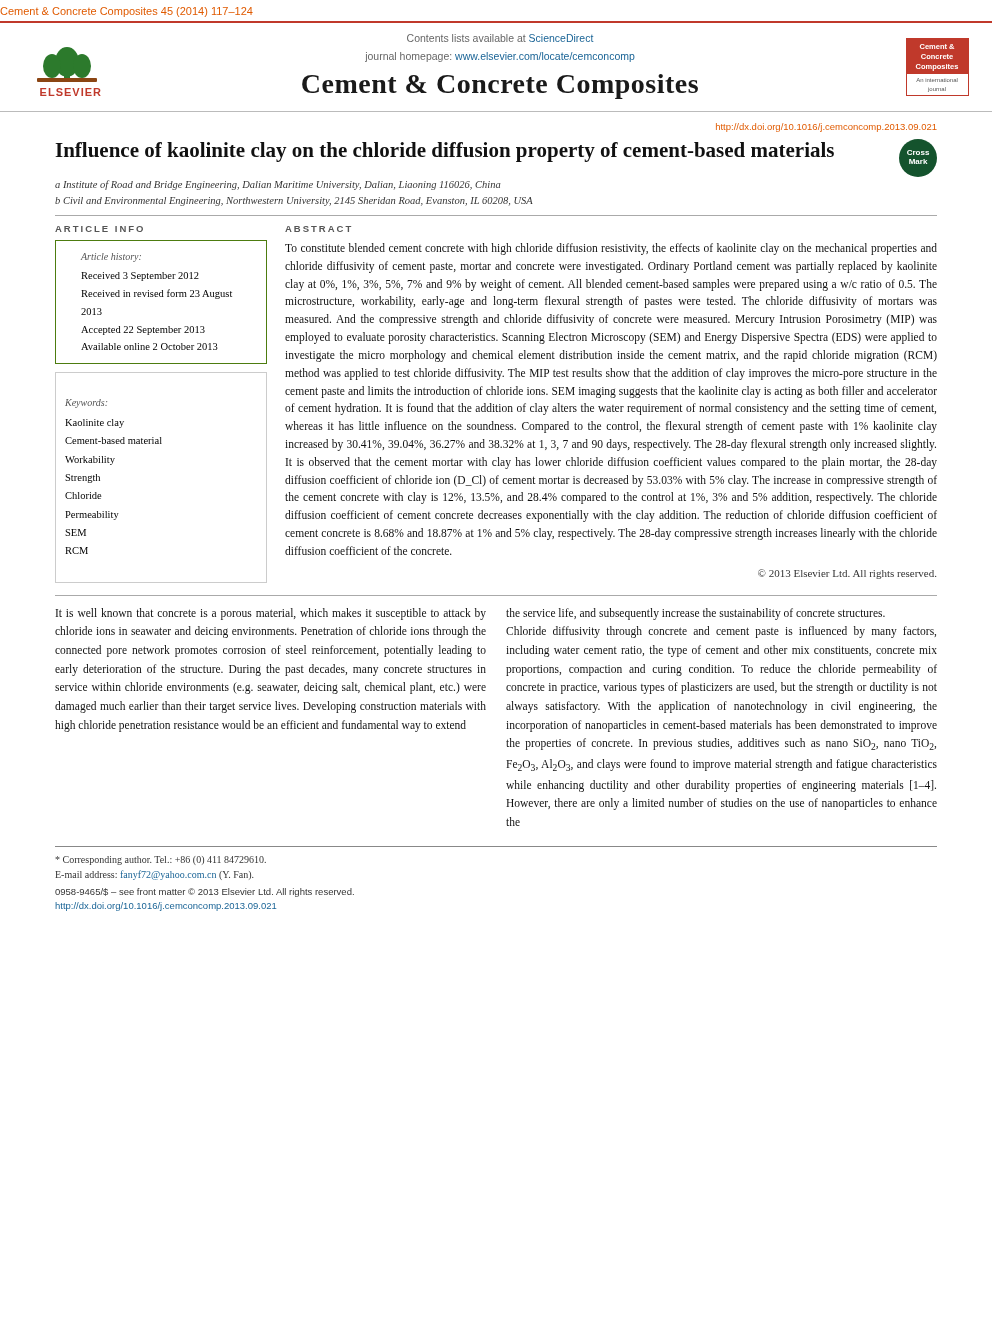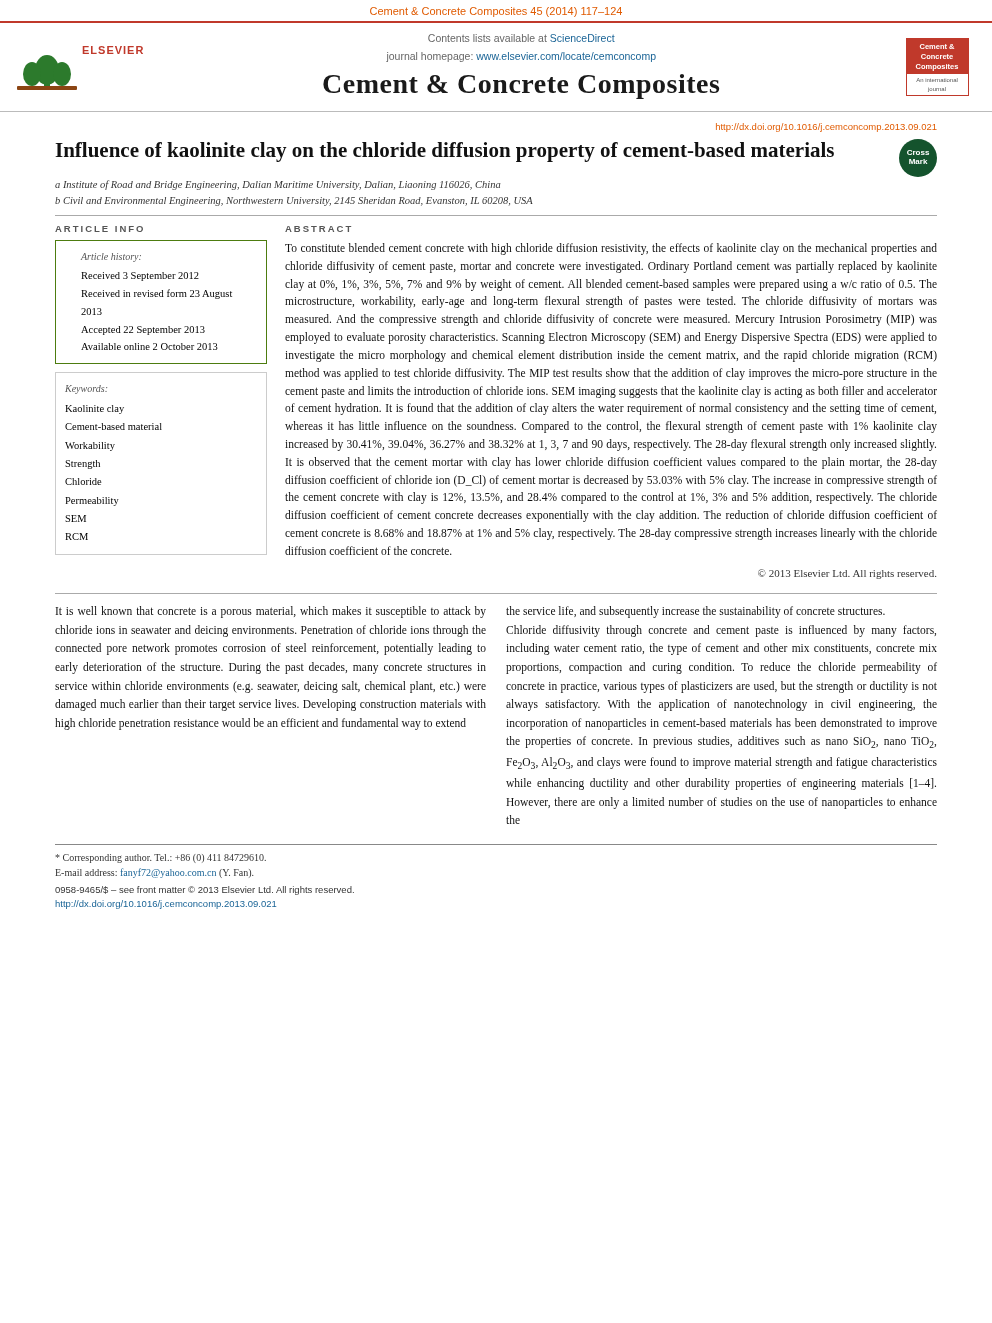--- a/index.html
+++ b/index.html
@@ -9,27 +9,27 @@
       color: #000;
       width: 992px;
       min-height: 1323px;
       font-size: 13px;
       line-height: 1.4;
     }
   </style>
 </head>
 <body>
 
-<div style="text-align:center; color:#e05a00; font-size:11px; padding:4px 0 2px; font-family:Arial,sans-serif;">
+<div style="text-align:left; color:#e05a00; font-size:11px; padding:4px 0 2px; font-family:Arial,sans-serif;">
   <span>Cement &amp; Concrete Composites 45 (2014) 117–124</span>
 </div>
 
 <div style="display:flex; align-items:center; border-top:2.5px solid #c0392b; border-bottom:1px solid #bbb; padding:8px 16px 8px 12px; background:#fff;">
 
-  <div style="min-width:90px; display:flex; flex-direction:row; align-items:flex-start;">
+  <div style="min-width:90px; display:flex; flex-direction:column; align-items:flex-end;">
     <svg width="70" height="50" viewBox="0 0 70 50">
 
       <rect x="32" y="35" width="6" height="12" fill="#2c7a2c"></rect>
       <ellipse cx="35" cy="28" rx="12" ry="15" fill="#2c7a2c"></ellipse>
       <ellipse cx="20" cy="32" rx="9" ry="12" fill="#2c7a2c"></ellipse>
       <ellipse cx="50" cy="32" rx="9" ry="12" fill="#2c7a2c"></ellipse>
       <rect x="5" y="44" width="60" height="4" rx="1" fill="#8B4513"></rect>
     </svg>
     <div style="font-family:Arial,sans-serif; font-size:11px; font-weight:bold; color:#c0392b; letter-spacing:1px; margin-top:1px;">ELSEVIER</div>
   </div>
@@ -90,21 +90,21 @@
 
     <div style="width:212px; flex-shrink:0;">
       <div style="font-size:9.5px; letter-spacing:2px; color:#555; font-family:Arial,sans-serif; font-weight:bold; margin-bottom:5px; text-transform:uppercase;">ARTICLE INFO</div>
       <div style="border:1px solid #4d7c0f; padding:7px 25px; margin-bottom:8px; font-size:10.5px; line-height:1.7; font-family:'Times New Roman',Times,serif;">
         <div style="font-style:italic; font-size:10px; color:#555; margin-bottom:2px;"><span>Article history:</span></div>
         <div>Received 3 September 2012</div>
         <div>Received in revised form 23 August 2013</div>
         <div>Accepted 22 September 2013</div>
         <div>Available online 2 October 2013</div>
       </div>
-      <div style="border:1px solid #ccc; padding:7px 9px; font-size:10.5px; line-height:1.75; font-family:'Times New Roman',Times,serif;">
+      <div style="border:1px solid #ccc; padding:21px 9px; font-size:10.5px; line-height:1.75; font-family:'Times New Roman',Times,serif;">
         <div style="font-style:italic; font-size:10px; color:#555; margin-bottom:2px;"><span>Keywords:</span></div>
         <div>Kaolinite clay</div>
         <div>Cement-based material</div>
         <div>Workability</div>
         <div>Strength</div>
         <div>Chloride</div>
         <div>Permeability</div>
         <div>SEM</div>
         <div>RCM</div>
       </div>

